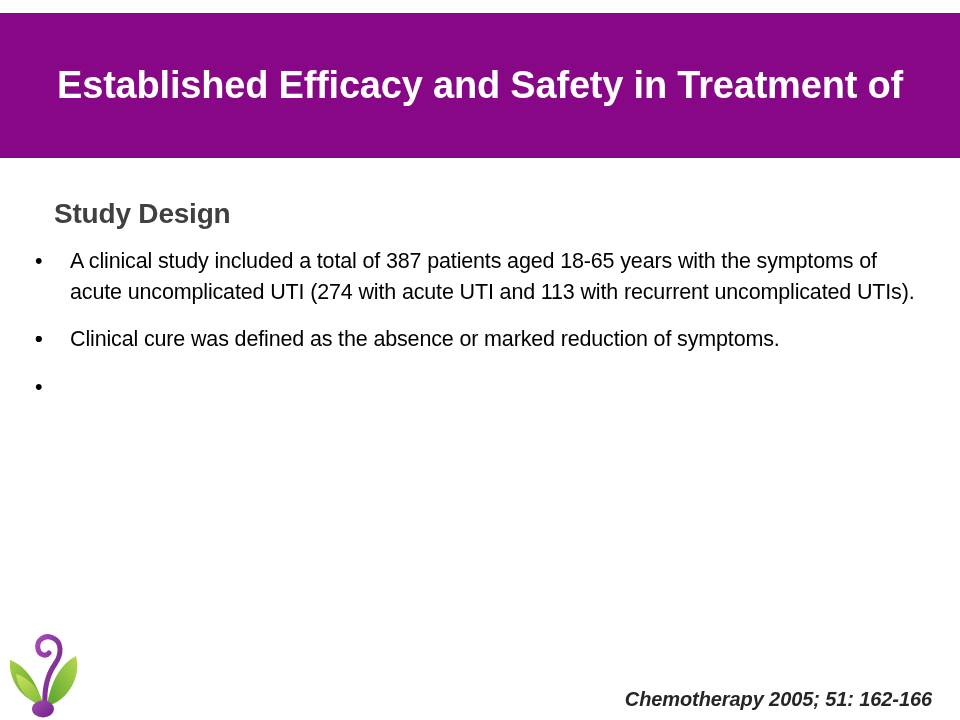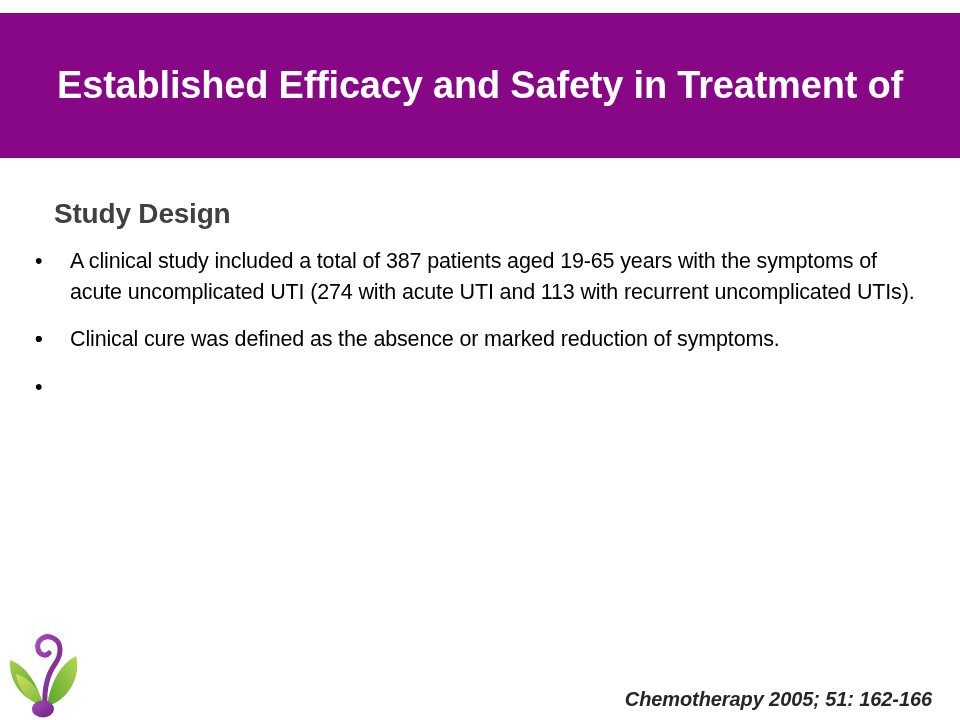--- a/index.html
+++ b/index.html
@@ -141,21 +141,21 @@
   </div>
 
   <div id="body-area">
 
     <div id="section-heading">Study Design</div>
 
     <ul id="bullet-list">
 
       <li class="bullet-item">
         <span class="bullet-marker">•</span>
-        <span class="bullet-text">A clinical study included a total of 387 patients aged 19-65 years with the symptoms of acute uncomplicated UTI (274 with acute UTI and 113 with recurrent uncomplicated UTIs).</span>
+        <span class="bullet-text">A clinical study included a total of 387 patients aged 18-65 years with the symptoms of acute uncomplicated UTI (274 with acute UTI and 113 with recurrent uncomplicated UTIs).</span>
       </li>
 
       <li class="bullet-item">
         <span class="bullet-marker">•</span>
       </li>
 
       <li class="bullet-item">
         <span class="bullet-marker">•</span>
       </li>
 

